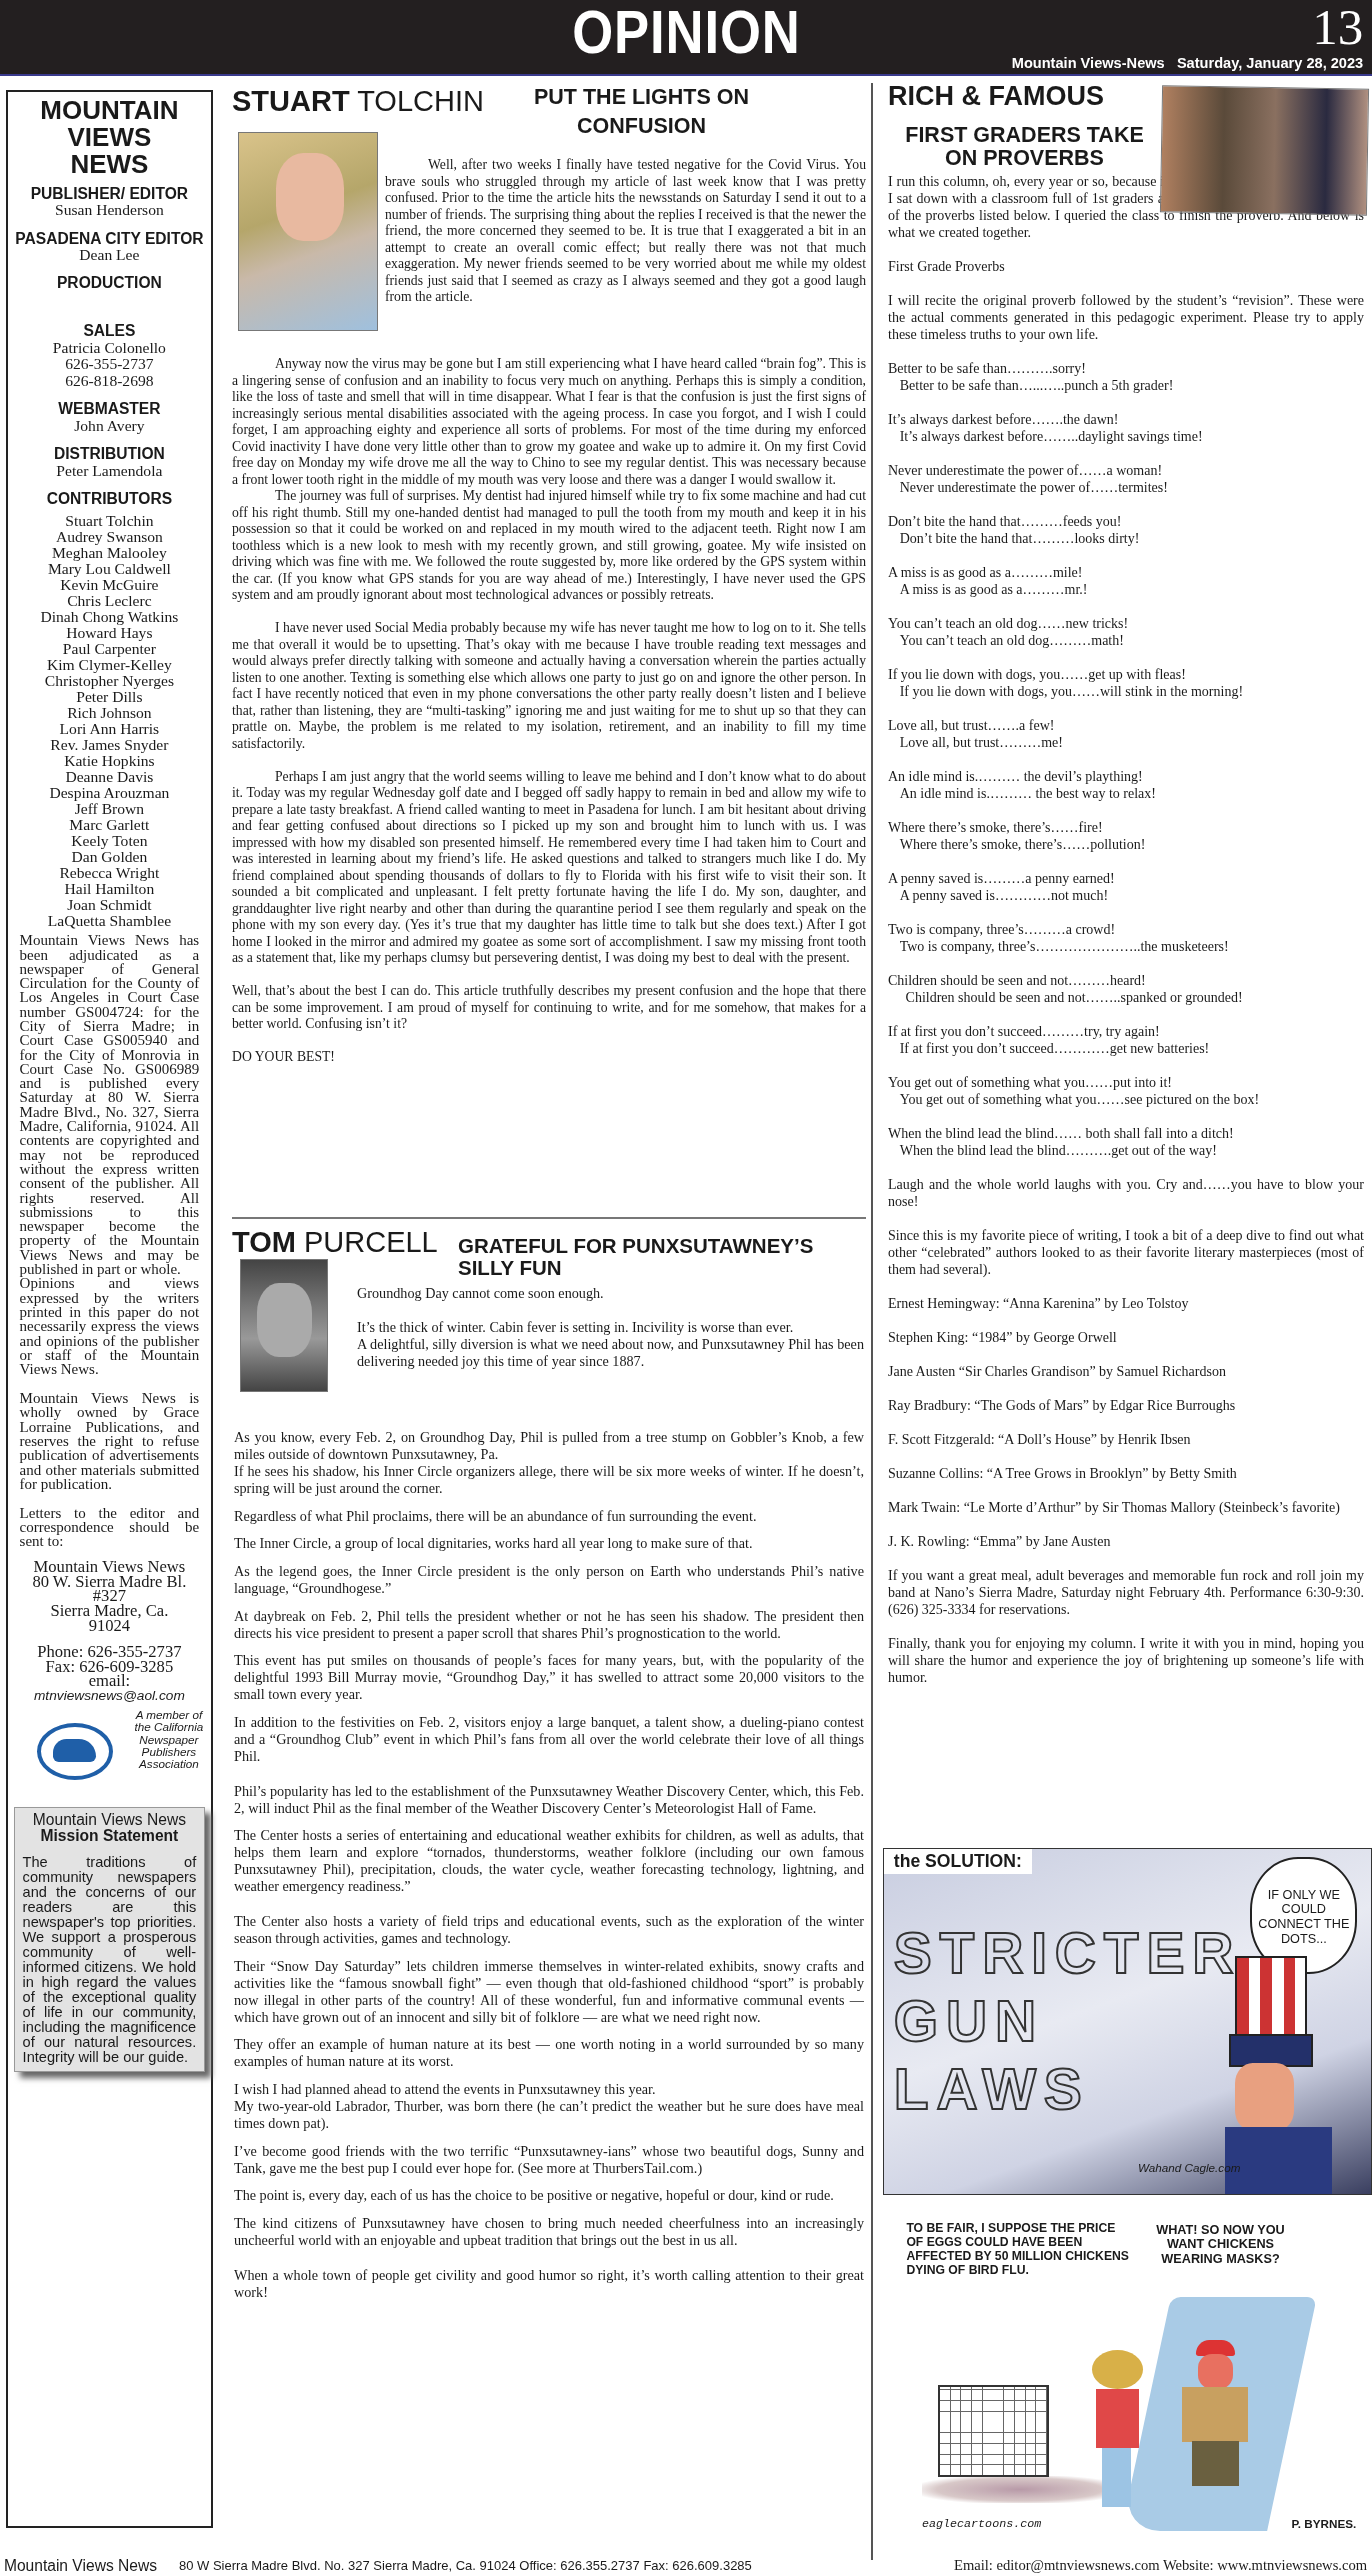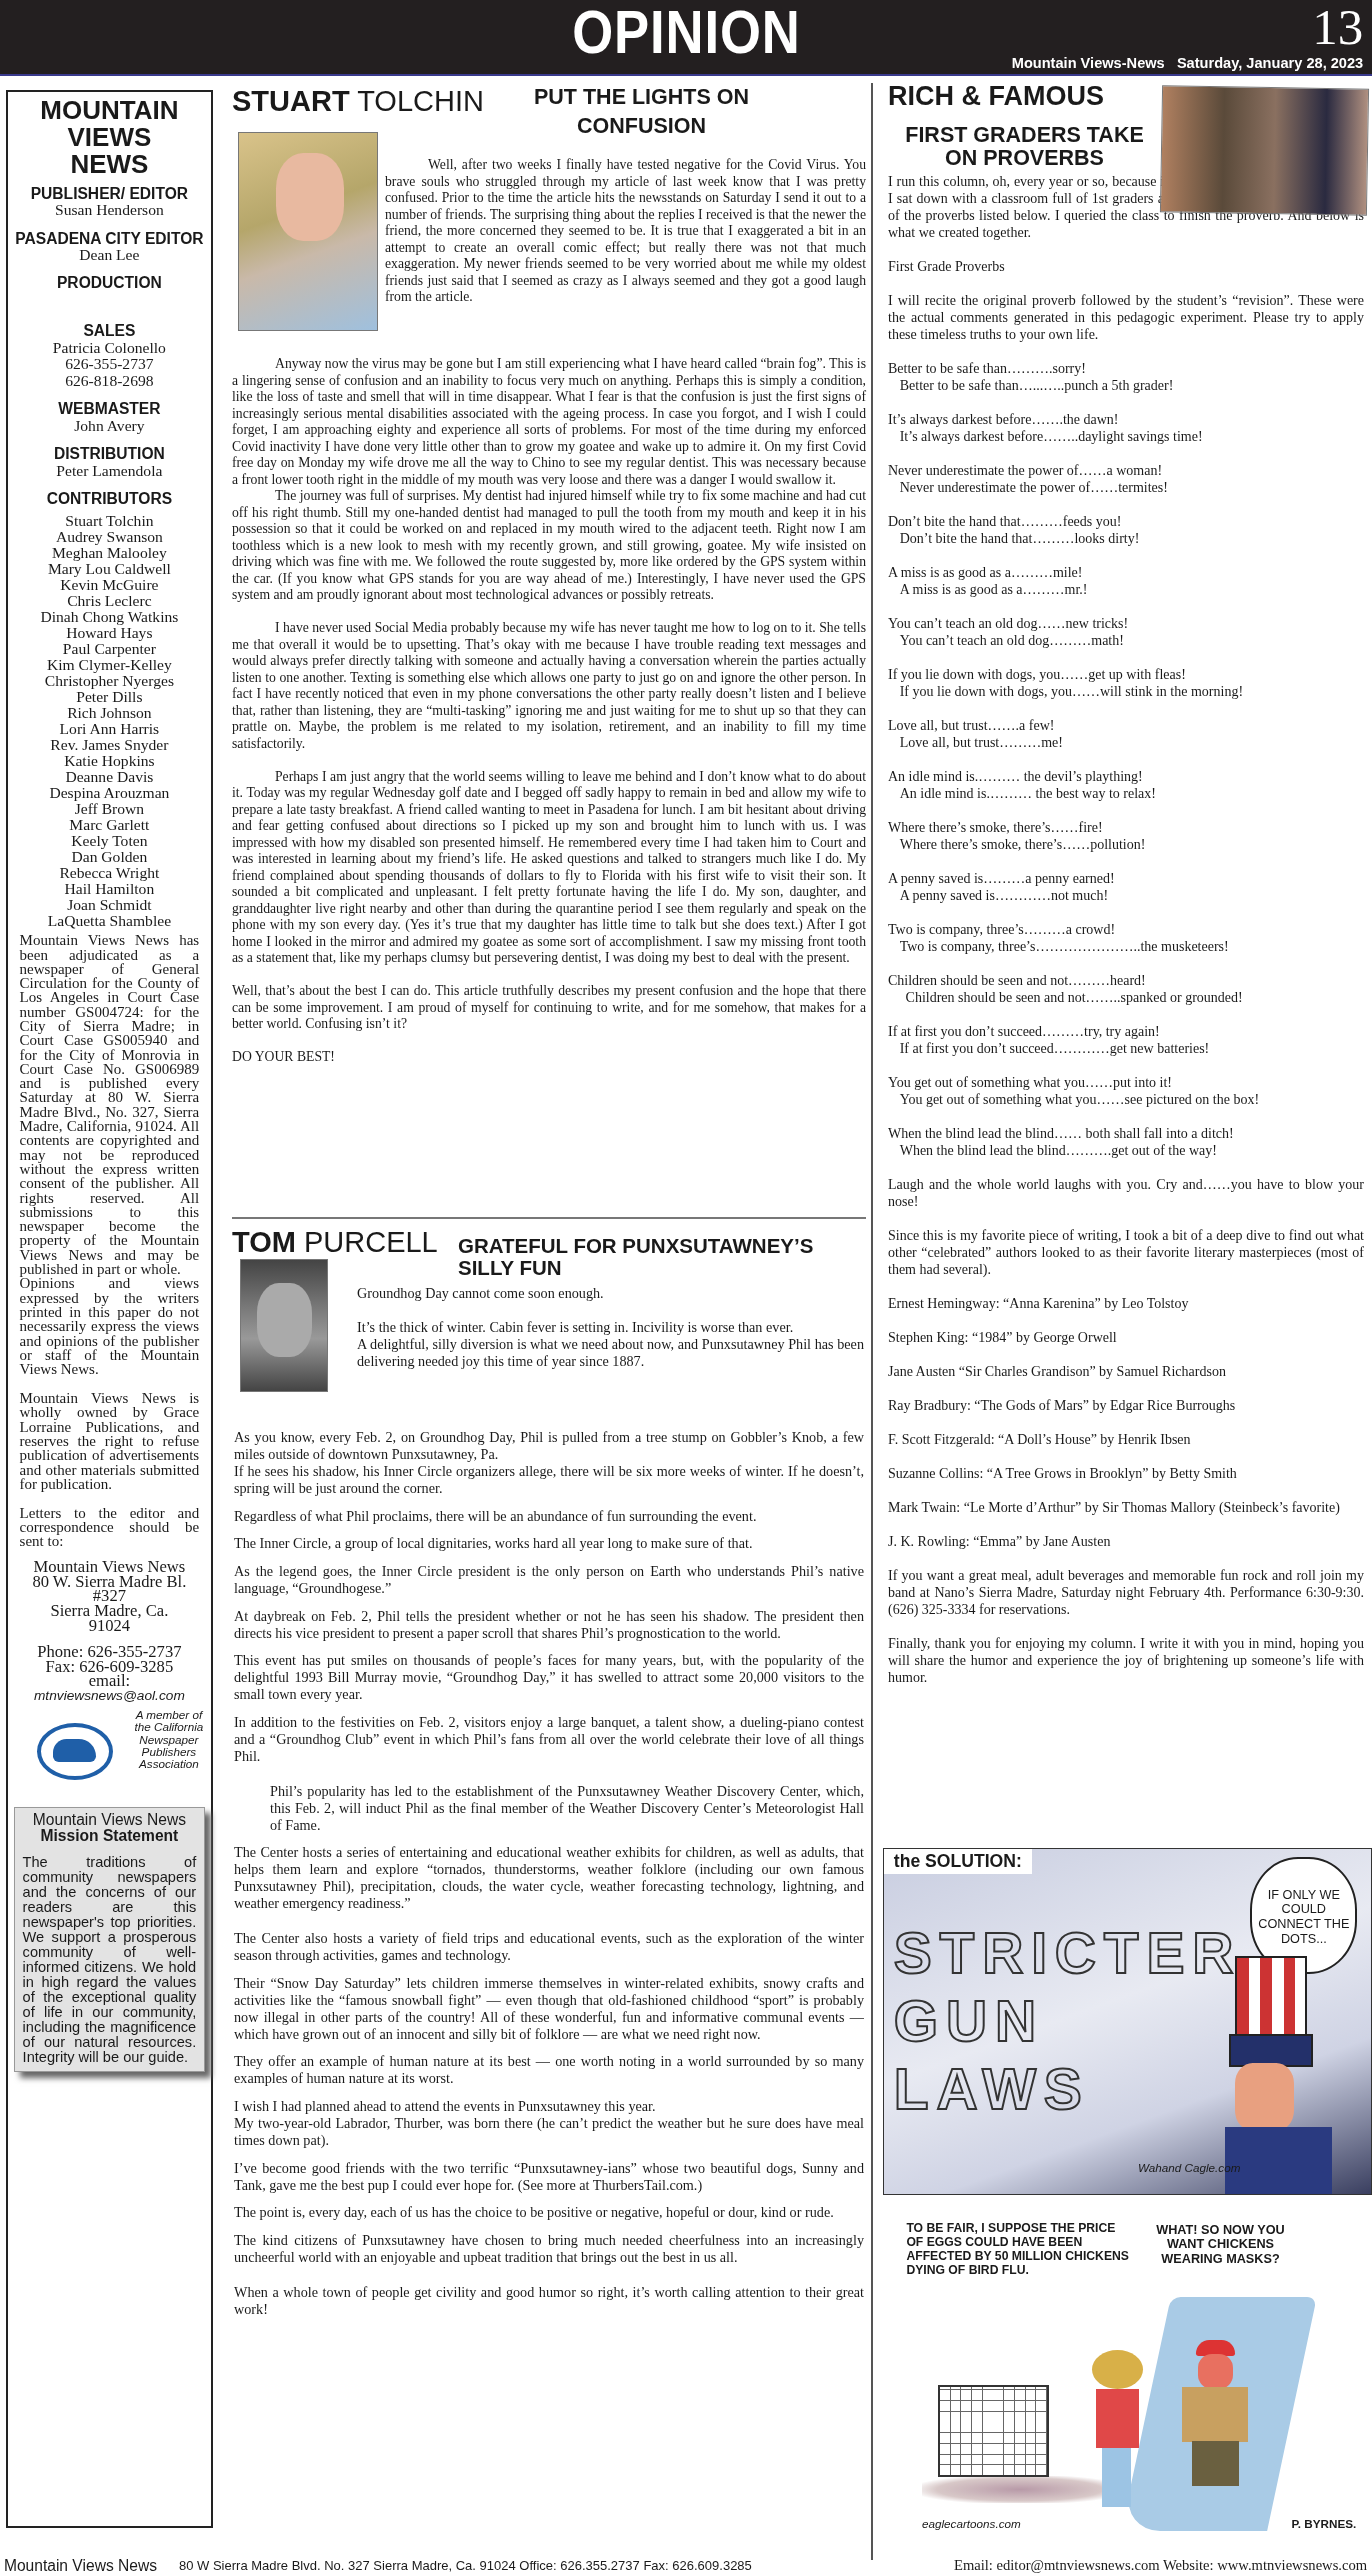--- a/index.html
+++ b/index.html
@@ -70,21 +70,21 @@
   .c2-hair { position:absolute; left:3.9px; top:0; width:51px; height:39px; background:#d8b048; border-radius:50%; }
   .c2-wbody { position:absolute; left:7.8px; top:39px; width:43px; height:59px; background:#e04848; }
   .c2-wlegs { position:absolute; left:13.7px; top:98px; width:29px; height:59px; background:#9cc4e4; }
   .c2-man { position:absolute; left:293px; top:127px; width:78px; height:146px; }
   .c2-cap { position:absolute; left:19.5px; top:0; width:39px; height:15.6px; background:#d33; border-radius:19.5px 19.5px 3.9px 3.9px; }
   .c2-mhead { position:absolute; left:21.5px; top:13.7px; width:35px; height:35px; background:#e87060; border-radius:40%; }
   .c2-mbody { position:absolute; left:5.9px; top:47px; width:66px; height:55px; background:#c8a060; }
   .c2-mlegs { position:absolute; left:15.6px; top:101px; width:47px; height:45px; background:#6a6040; }
   .c2-cart { position:absolute; left:55px; top:172px; width:107px; height:88px; border:2px solid #333; background:repeating-linear-gradient(90deg,transparent 0 9.8px,#666 9.8px 10.7px),repeating-linear-gradient(0deg,transparent 0 9.8px,#666 9.8px 10.7px); }
   .c2-floor { position:absolute; left:39px; top:263px; width:195px; height:27px; background:radial-gradient(ellipse at center,#b89aa8 0%,#d8c8c8 60%,transparent 80%); }
-  .c2-site { position:absolute; left:39px; top:304px; font-family:Liberation Sans, sans-serif; font-size:11.7px; font-style:italic; }
+  .c2-site { position:absolute; left:39px; top:304px; font-family:Liberation Mono, monospace; font-size:11.7px; font-style:italic; }
   .c2-sig { position:absolute; right:13.7px; top:304px; font-family:"Liberation Sans", sans-serif; font-size:11.7px; font-weight:bold; }
 
   .footer { position:absolute; left:0; top:2556px; width:1373px; height:19.5px; white-space:nowrap; font-size:14.6px; line-height:19.5px; }
   .footer .f-name { position:absolute; left:3.9px; font-family:"Liberation Sans", sans-serif; font-size:15.6px; }
   .footer .f-addr { position:absolute; left:179px; font-family:"Liberation Sans", sans-serif; font-size:13px; }
   .footer .f-contact { position:absolute; right:5.9px; font-family:"Liberation Serif", serif; font-size:14.6px; }
 </style>
 </head>
 <body>
 
@@ -215,21 +215,21 @@
 
 <div class="body" style="position:absolute; left:234px; top:1429px; width:630px; line-height:17px; font-size:14.2px;">
   <p>As you know, every Feb. 2, on Groundhog Day, Phil is pulled from a tree stump on Gobbler’s Knob, a few miles outside of downtown Punxsutawney, Pa.</p>
   <p>If he sees his shadow, his Inner Circle organizers allege, there will be six more weeks of winter. If he doesn’t, spring will be just around the corner.</p>
   <p style="margin-top:10.7px;">Regardless of what Phil proclaims, there will be an abundance of fun surrounding the event.</p>
   <p style="margin-top:10.7px;">The Inner Circle, a group of local dignitaries, works hard all year long to make sure of that.</p>
   <p style="margin-top:10.7px;">As the legend goes, the Inner Circle president is the only person on Earth who understands Phil’s native language, “Groundhogese.”</p>
   <p style="margin-top:10.7px;">At daybreak on Feb. 2, Phil tells the president whether or not he has seen his shadow. The president then directs his vice president to present a paper scroll that shares Phil’s prognostication to the world.</p>
   <p style="margin-top:10.7px;">This event has put smiles on thousands of people’s faces for many years, but, with the popularity of the delightful 1993 Bill Murray movie, “Groundhog Day,” it has swelled to attract some 20,000 visitors to the small town every year.</p>
   <p style="margin-top:10.7px;">In addition to the festivities on Feb. 2, visitors enjoy a large banquet, a talent show, a dueling-piano contest and a “Groundhog Club” event in which Phil’s fans from all over the world celebrate their love of all things Phil.</p>
-  <p style="margin-top:17.6px;margin-left:36px;">Phil’s popularity has led to the establishment of the Punxsutawney Weather Discovery Center, which, this Feb. 2, will induct Phil as the final member of the Weather Discovery Center’s Meteorologist Hall of Fame.</p>
+  <p style="margin-top:17.6px;">Phil’s popularity has led to the establishment of the Punxsutawney Weather Discovery Center, which, this Feb. 2, will induct Phil as the final member of the Weather Discovery Center’s Meteorologist Hall of Fame.</p>
   <p style="margin-top:10.7px;">The Center hosts a series of entertaining and educational weather exhibits for children, as well as adults, that helps them learn and explore “tornados, thunderstorms, weather folklore (including our own famous Punxsutawney Phil), precipitation, clouds, the water cycle, weather forecasting technology, lightning, and weather emergency readiness.”</p>
   <p style="margin-top:17.6px;">The Center also hosts a variety of field trips and educational events, such as the exploration of the winter season through activities, games and technology.</p>
   <p style="margin-top:10.7px;">Their “Snow Day Saturday” lets children immerse themselves in winter-related exhibits, snowy crafts and activities like the “famous snowball fight” — even though that old-fashioned childhood “sport” is probably now illegal in other parts of the country! All of these wonderful, fun and informative communal events — which have grown out of an innocent and silly bit of folklore — are what we need right now.</p>
   <p style="margin-top:10.7px;">They offer an example of human nature at its best — one worth noting in a world surrounded by so many examples of human nature at its worst.</p>
   <p style="margin-top:10.7px;">I wish I had planned ahead to attend the events in Punxsutawney this year.</p>
   <p>My two-year-old Labrador, Thurber, was born there (he can’t predict the weather but he sure does have meal times down pat).</p>
   <p style="margin-top:10.7px;">I’ve become good friends with the two terrific “Punxsutawney-ians” whose two beautiful dogs, Sunny and Tank, gave me the best pup I could ever hope for. (See more at ThurbersTail.com.)</p>
   <p style="margin-top:10.7px;">The point is, every day, each of us has the choice to be positive or negative, hopeful or dour, kind or rude.</p>
   <p style="margin-top:10.7px;">The kind citizens of Punxsutawney have chosen to bring much needed cheerfulness into an increasingly uncheerful world with an enjoyable and upbeat tradition that brings out the best in us all.</p>
   <p style="margin-top:17.6px;">When a whole town of people get civility and good humor so right, it’s worth calling attention to their great work!</p>

